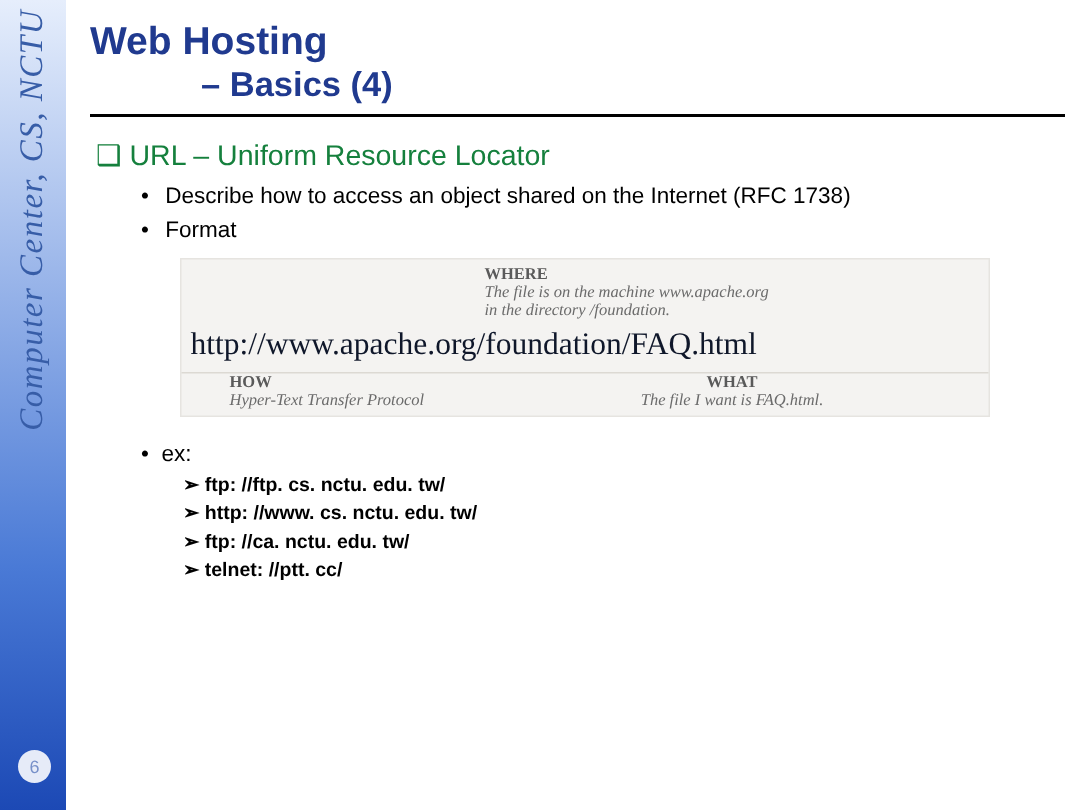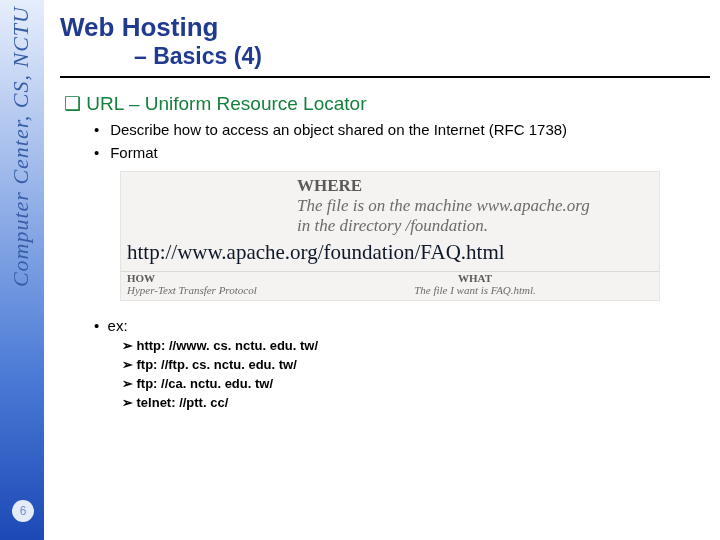--- a/index.html
+++ b/index.html
@@ -19,22 +19,22 @@
   .lvl2 { font-size: 15px; color: #000; padding-left: 34px; margin-top: 6px; }
   .lvl2 .dot { display:inline-block; width: 12px; }
   .lvl3 { font-size: 13px; color: #000; padding-left: 62px; margin-top: 4px; font-weight: bold; line-height: 1.3; }
   .lvl3 .arw { display:inline-block; width: 14px; }
   .ex-block { padding-left: 34px; margin-top: 16px; }
   .ex-header { font-size: 15px; margin-top: 2px; }
   .ex-lines { padding-left: 28px; }
   .ex-line { font-size: 13px; font-weight: bold; margin-top: 4px; }
   
   .figure { margin: 10px 0 2px 60px; width: 540px; background: #f4f3f1; border: 1px solid #e6e4e0; font-family: "Times New Roman", serif; }
-  .fig-top { display: flex; font-size: 17px; color: #6b6b6b; font-style: italic; padding: 4px 6px 2px 6px; }
-  .fig-col1 { width: 170px; }
+  .fig-top { display: flex; font-size: 11px; color: #6b6b6b; font-style: italic; padding: 4px 6px 2px 6px; }
+  .fig-col1 { width: 170px; margin-left: 26px; }
   .fig-col2 { flex: 1; }
   .fig-url { font-family: "Times New Roman", serif; font-size: 21px; color: #0f172a; padding: 2px 6px 6px 6px; letter-spacing: 0px; }
   .fig-bot { display: flex; font-size: 11px; color: #6b6b6b; font-style: italic; padding: 0 6px 4px 6px; border-top: 1px solid #dcd9d3; }
   .fig-bold { font-weight: bold; font-style: normal; color:#5a5a5a; display:block; }
 </style>
 </head>
 <body>
 
 <div class="page">
   <div class="side-strip"></div>
@@ -81,20 +81,20 @@
           <span>The file I want is FAQ.html.</span>
         </div>
       </div>
     </div>
 
     <div class="ex-block">
       <div class="ex-header">
         <span>•&nbsp;&nbsp;</span><span>ex:</span>
       </div>
       <div class="ex-lines">
+        <div class="ex-line"><span>➢ </span><span>ftp: //ftp. cs. nctu. edu. tw/</span></div>
         <div class="ex-line"><span>➢ </span><span>http: //www. cs. nctu. edu. tw/</span></div>
-        <div class="ex-line"><span>➢ </span><span>ftp: //ftp. cs. nctu. edu. tw/</span></div>
         <div class="ex-line"><span>➢ </span><span>ftp: //ca. nctu. edu. tw/</span></div>
         <div class="ex-line"><span>➢ </span><span>telnet: //ptt. cc/</span></div>
       </div>
     </div>
   </div>
 </div>
 
 </body></html>

